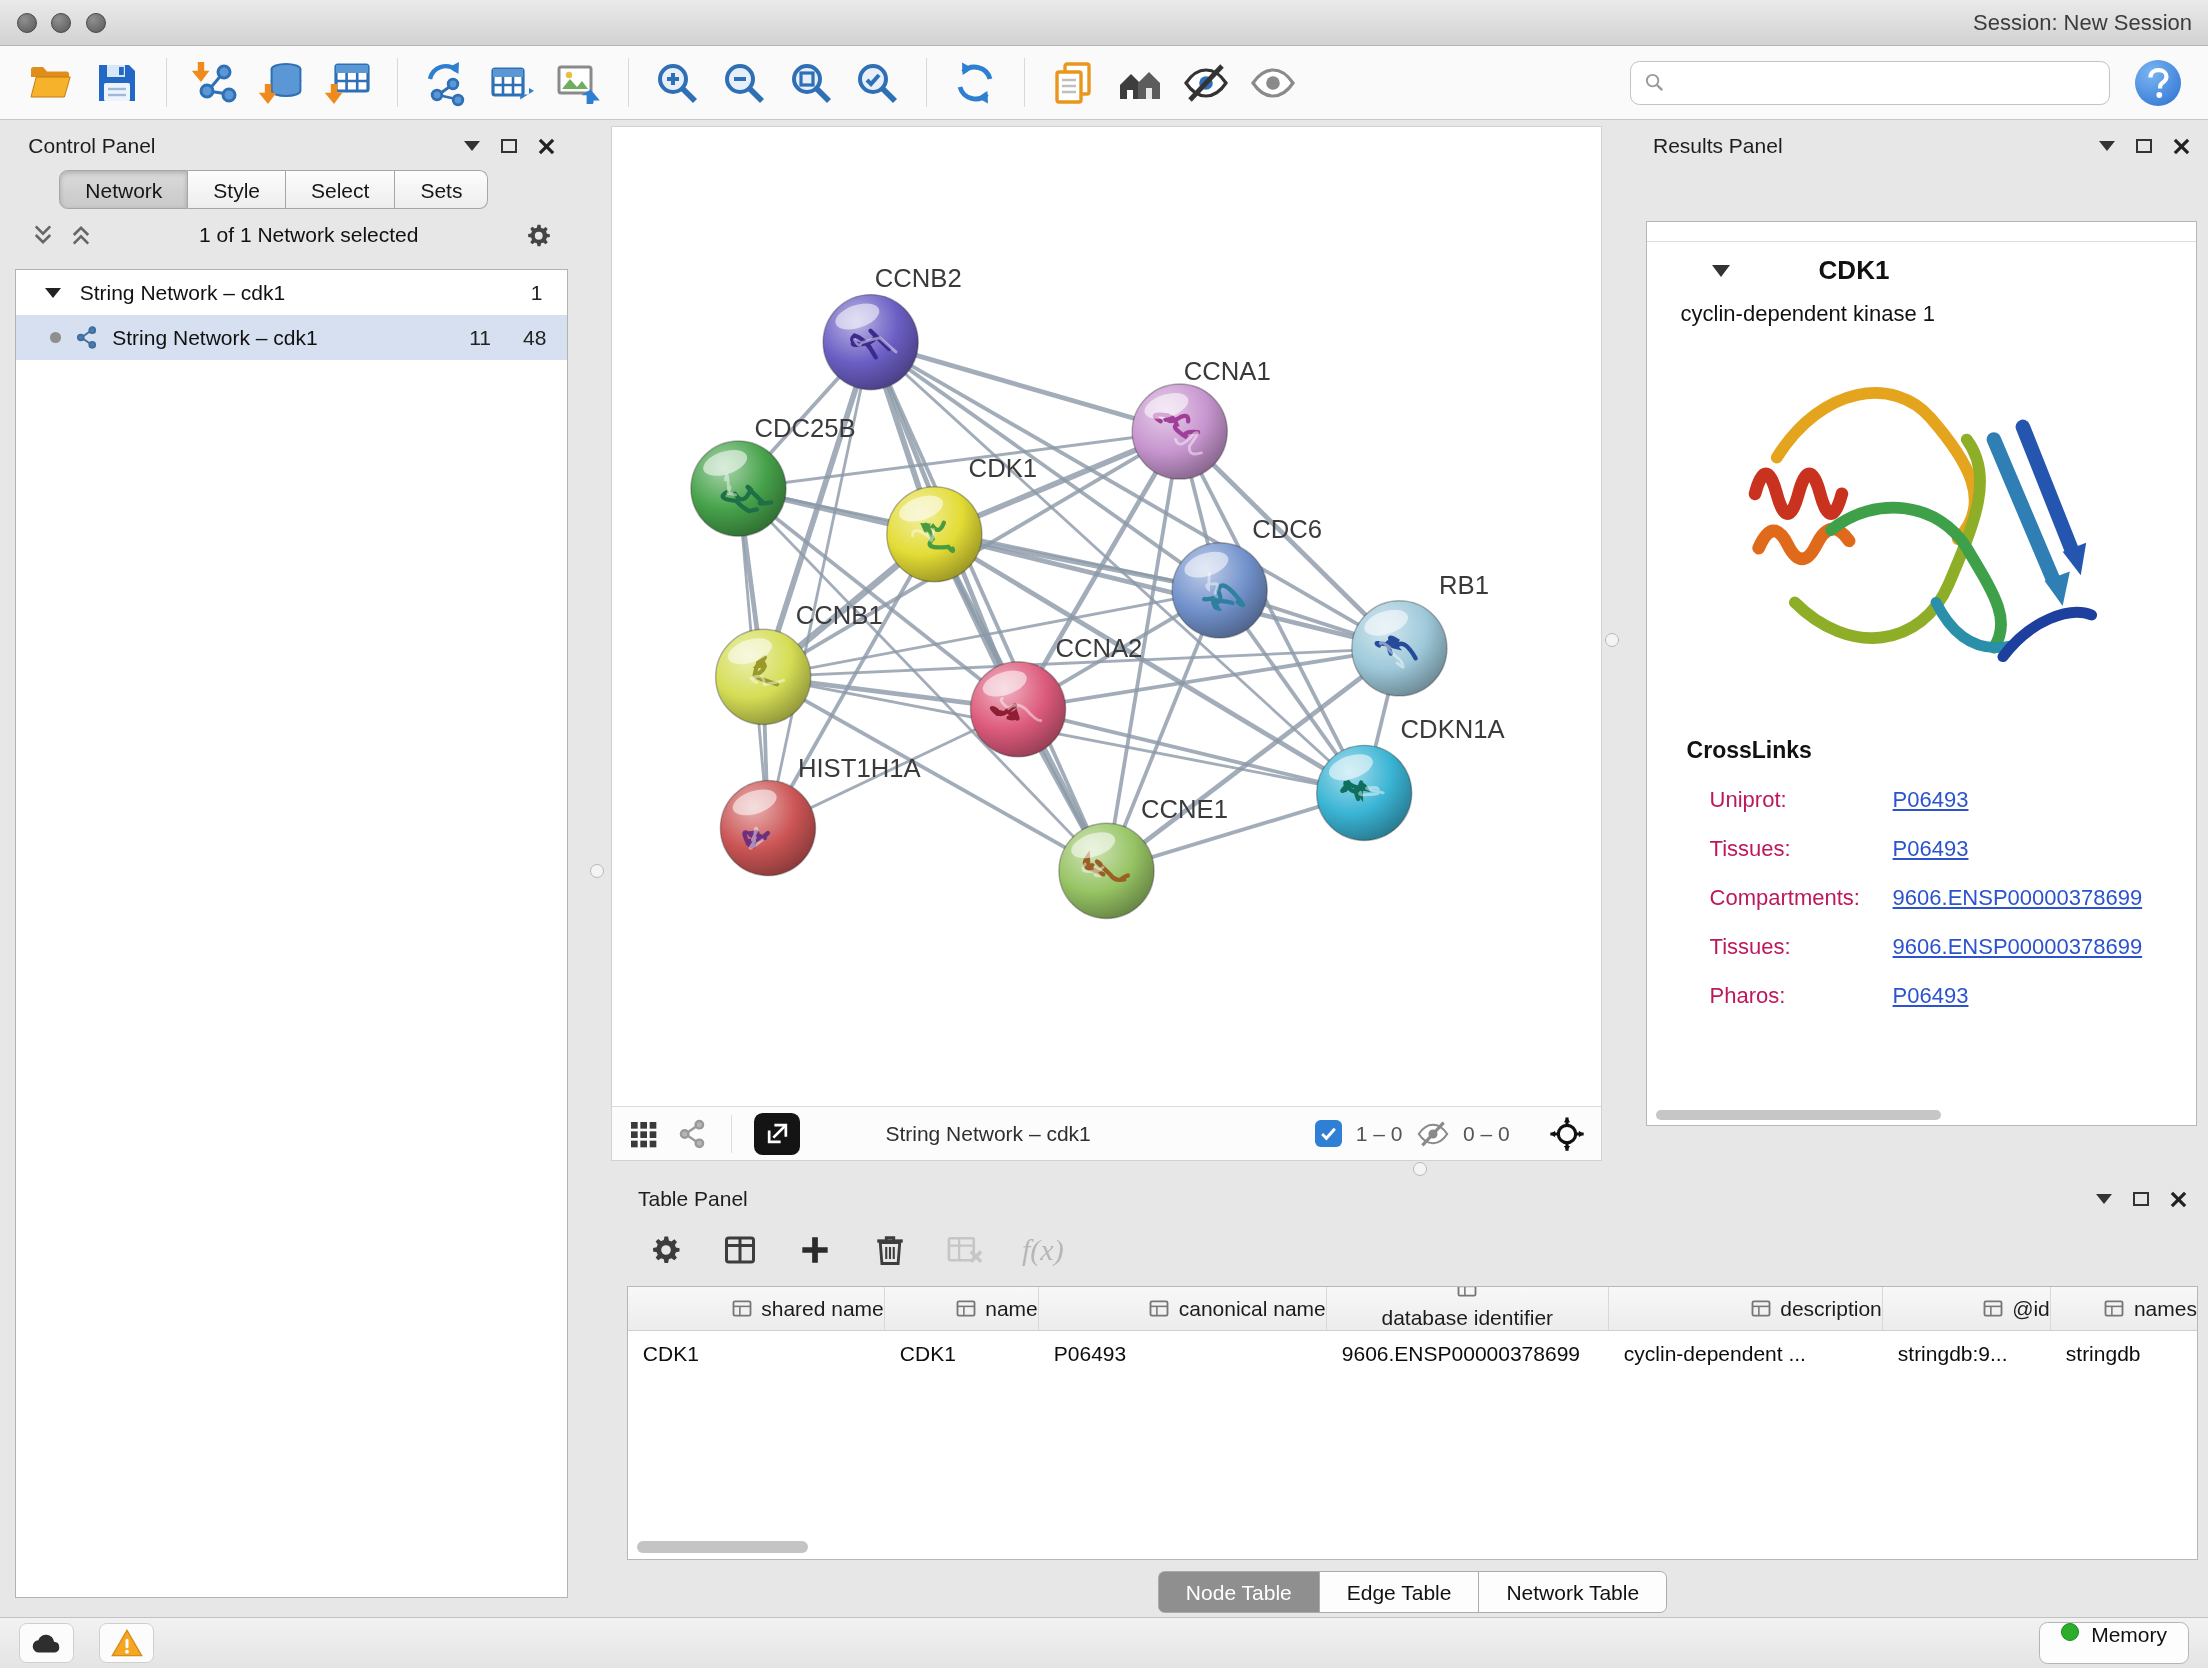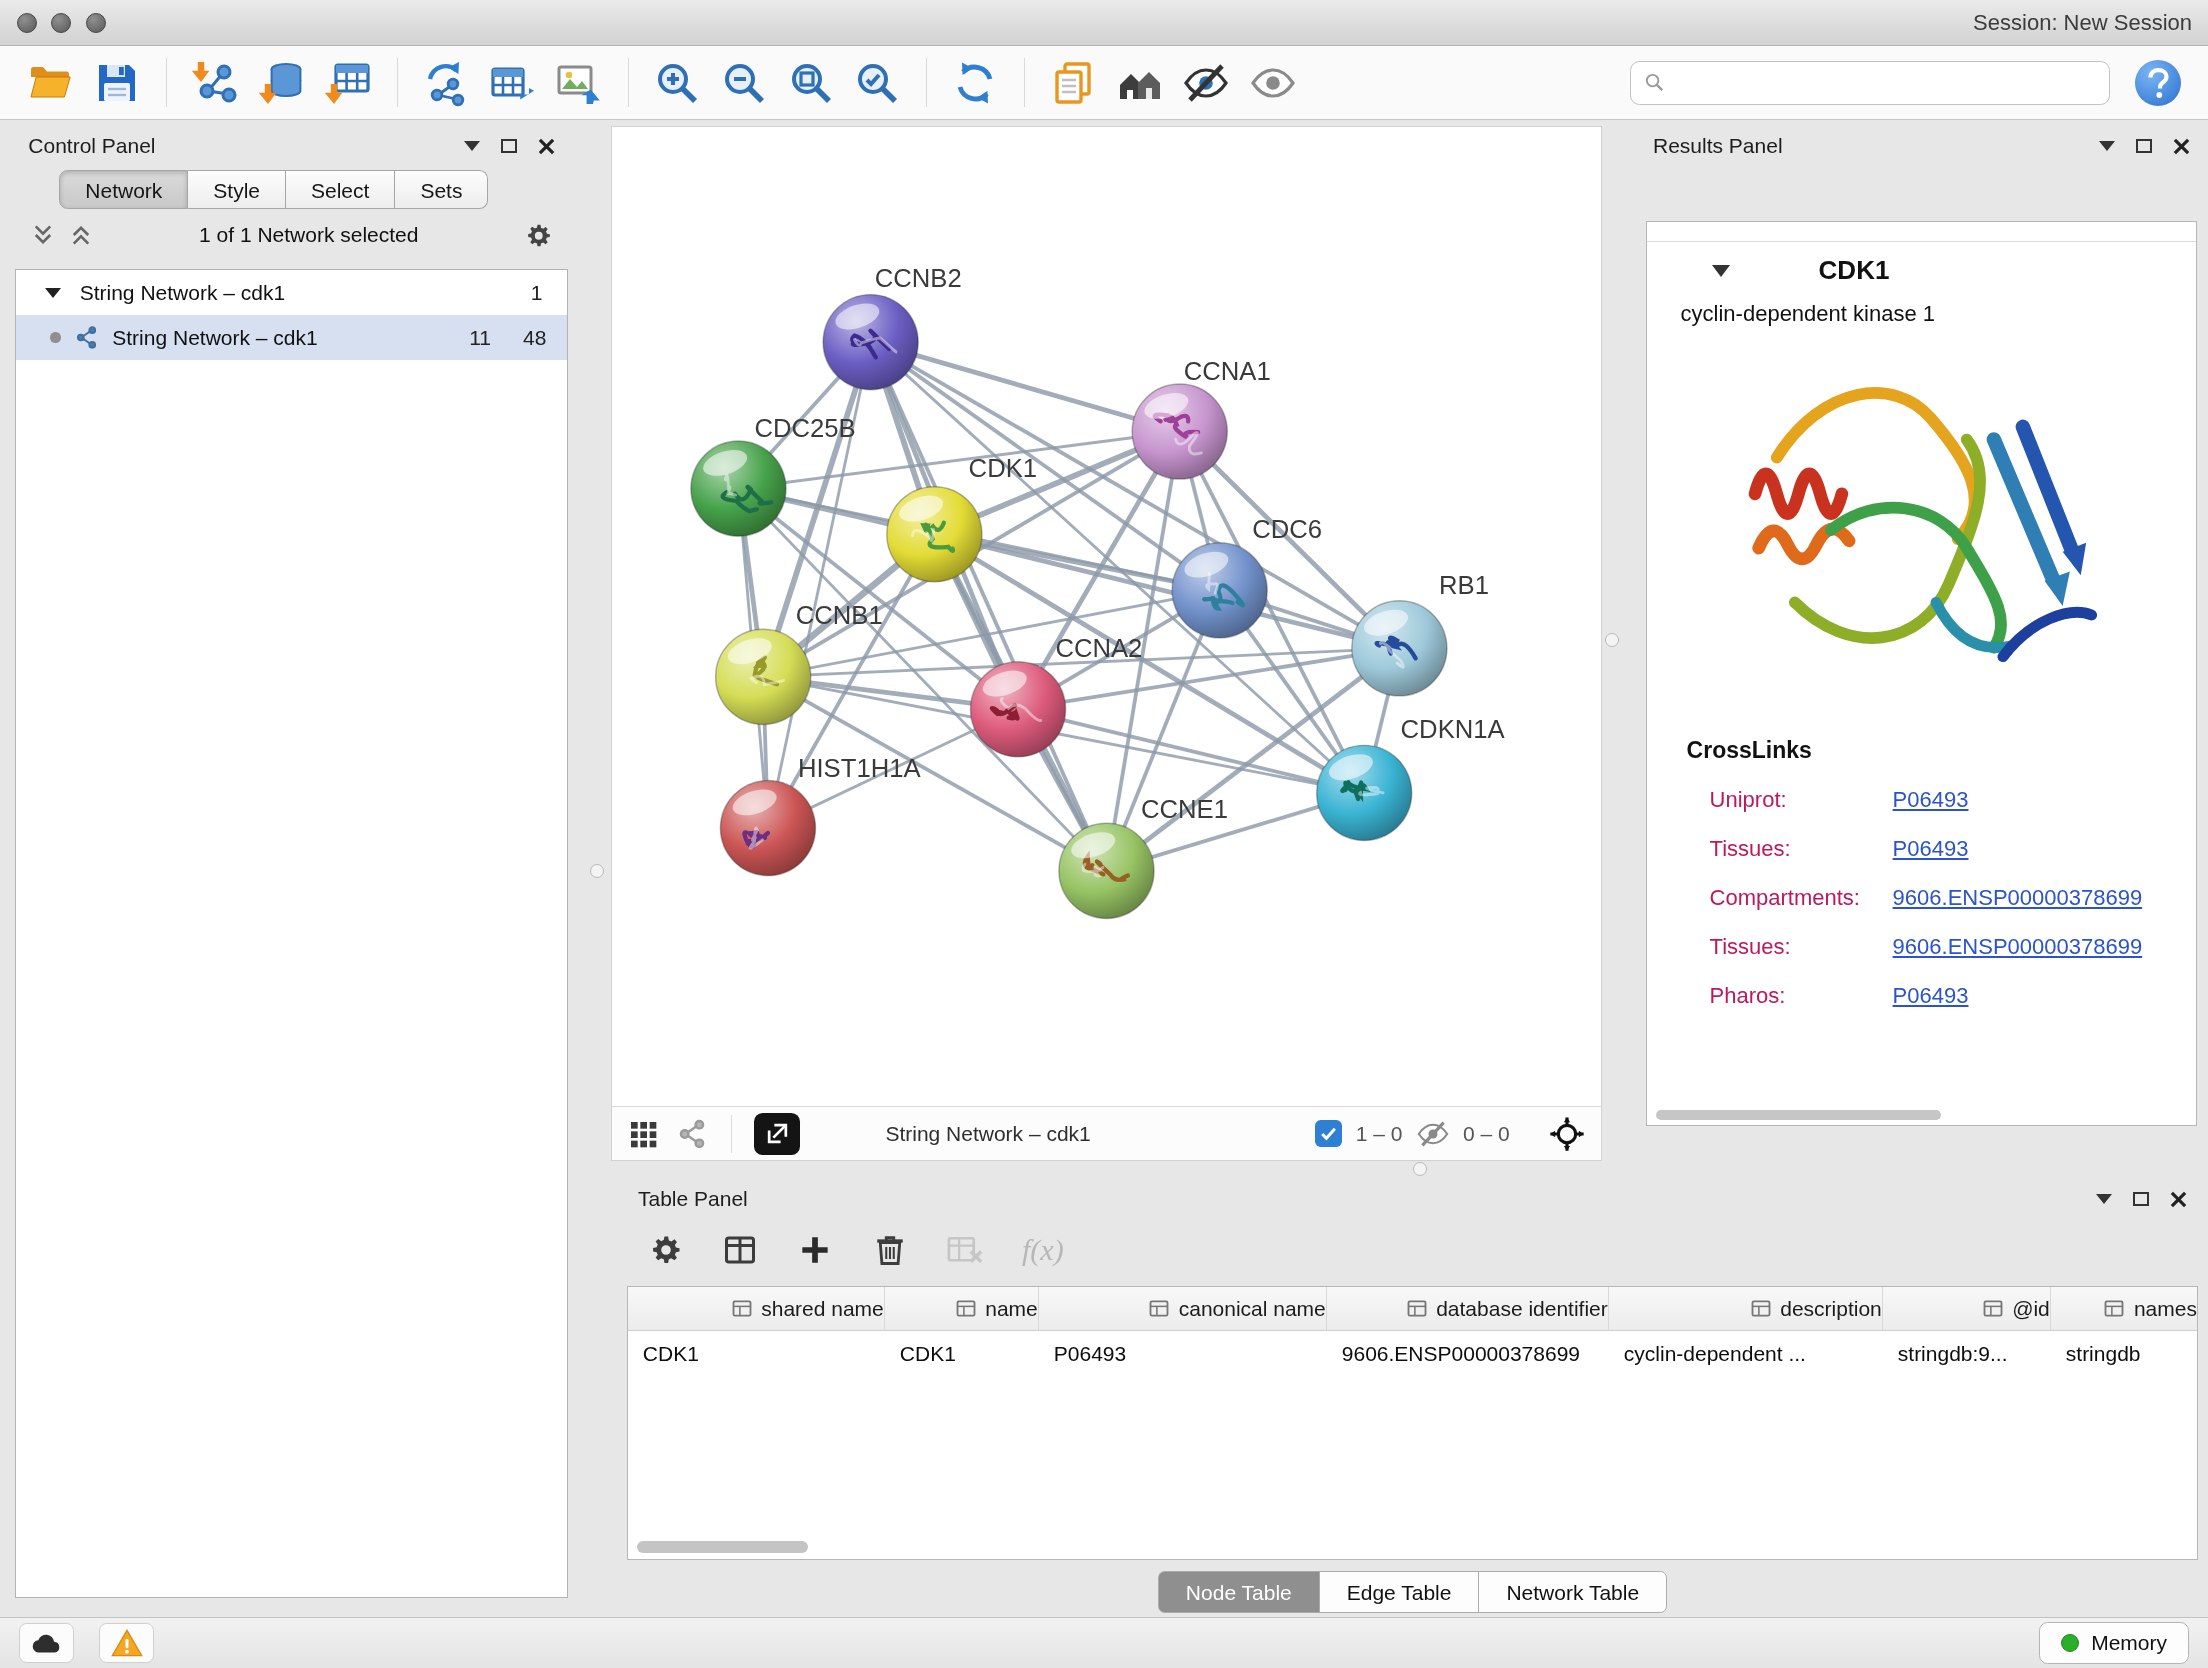--- a/index.html
+++ b/index.html
@@ -105,21 +105,21 @@
   .tbl-tab:first-child{border-radius:6.7px 0 0 6.7px;margin-left:0}
   .tbl-tab:last-child{border-radius:0 6.7px 6.7px 0}
   .tbl-tab.active{background:#8f8f8f;color:#fff}
 
   
   .statusbar{position:absolute;left:0;top:1617px;width:100%;height:51px;background:linear-gradient(#f2f2f2,#e4e4e4);
     border-top:1px solid #c2c2c2;display:flex;align-items:center;padding:0 19px;gap:25px}
   .sb-btn{width:55px;height:40px;border:1px solid #cfcfcf;border-radius:7.6px;background:#fcfcfc;
     display:flex;align-items:center;justify-content:center}
   .memory-btn{margin-left:auto;height:42px;border:1px solid #b5b5b5;border-radius:8.6px;background:#fdfdfd;
-    display:flex;align-items:center;gap:12.4px;padding:0 21px;font-size:21px;color:#111}
+    display:flex;align-items:flex-start;gap:12.4px;padding:0 21px;font-size:21px;color:#111}
   .mem-dot{width:18px;height:18px;border-radius:50%;background:#2bae2b;border:1px solid #1d8a1d}
 
   .splitter-dot{position:absolute;width:14.3px;height:14.3px;border-radius:50%;background:#f4f4f4;border:1px solid #b9b9b9}
 </style>
 </head>
 <body>
 
 <div class="window">
 
   <div class="titlebar">
@@ -715,21 +715,21 @@
     <span>name</span>
   </div>
           <div class="col-h" style="width: 288px;">
     <svg width="20" height="17" viewBox="0 0 14 12">
               <rect x="1" y="1" width="12" height="10" rx="1" fill="none" stroke="#777" stroke-width="1.3"></rect>
               <line x1="1" y1="4.5" x2="13" y2="4.5" stroke="#777" stroke-width="1.1"></line>
               <line x1="5.5" y1="4.5" x2="5.5" y2="11" stroke="#777" stroke-width="1.1"></line>
             </svg>
     <span>canonical name</span>
   </div>
-          <div class="col-h" style="width: 282px;">
+          <div class="col-h" style="width: 282px; flex-direction: column;">
     <svg width="20" height="17" viewBox="0 0 14 12">
               <rect x="1" y="1" width="12" height="10" rx="1" fill="none" stroke="#777" stroke-width="1.3"></rect>
               <line x1="1" y1="4.5" x2="13" y2="4.5" stroke="#777" stroke-width="1.1"></line>
               <line x1="5.5" y1="4.5" x2="5.5" y2="11" stroke="#777" stroke-width="1.1"></line>
             </svg>
     <span>database identifier</span>
   </div>
           <div class="col-h" style="width: 274px;">
     <svg width="20" height="17" viewBox="0 0 14 12">
               <rect x="1" y="1" width="12" height="10" rx="1" fill="none" stroke="#777" stroke-width="1.3"></rect>

